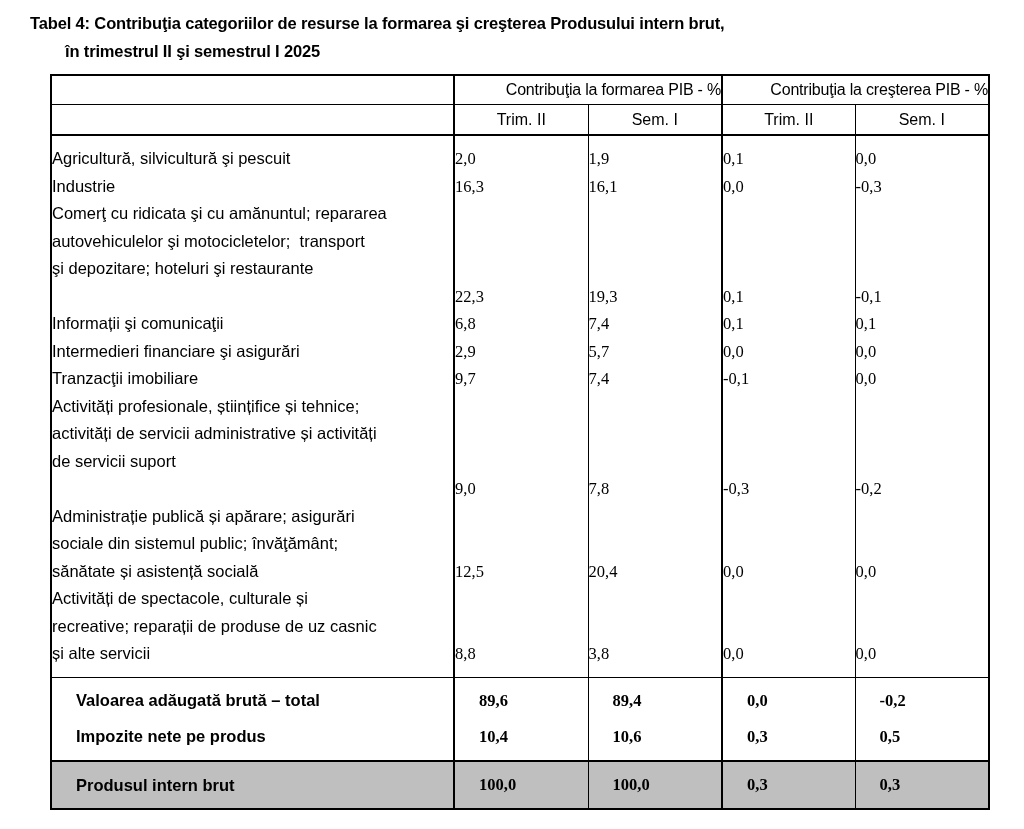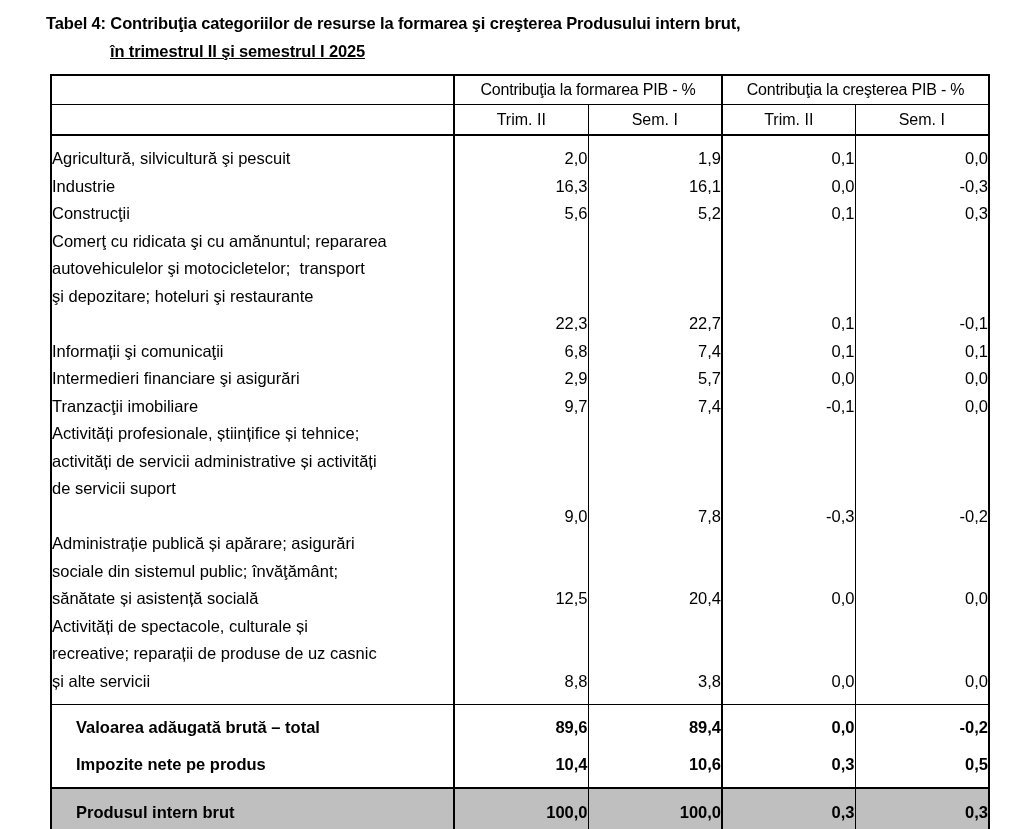--- a/index.html
+++ b/index.html
@@ -26,22 +26,22 @@
   .title-block {
     padding: 9px 0 0 0;
   }
   .title-line {
     font-size: 16.5px;
     font-weight: bold;
     letter-spacing: -0.15px;
     line-height: 28px;
     white-space: pre;
   }
-  .title-line-1 { padding-left: 46px; }
-  .title-line-2 { padding-left: 110px; text-decoration: underline; }
+  .title-line-1 { padding-left: 30px; }
+  .title-line-2 { padding-left: 65px; }
 
   
   .table-wrap {
     margin-left: 50px;
     margin-top: 9px;
     width: 938px;
   }
   table.pib {
     border-collapse: collapse;
     width: 938px;
@@ -64,21 +64,21 @@
   .vsep-major { border-left: 2.2px solid #000; }
   .vsep-minor { border-left: 1.4px solid #000; }
 
   
   .hdr-top td, .hdr-top th {
     border-bottom: 1.4px solid #000;
   }
   .hdr-group {
     font-size: 16px;
     font-weight: bold;
-    text-align: center;
+    text-align: right;
     height: 28px;
     line-height: 28px;
     white-space: nowrap;
     letter-spacing: -0.2px;
   }
   .hdr-sub {
     font-size: 16px;
     font-weight: bold;
     text-align: center;
     height: 29px;
@@ -88,24 +88,24 @@
   .hdr-corner { }
   .hdr-row-2 td, .hdr-row-2 th {
     border-bottom: 2.2px solid #000;
   }
   .lbl-cell {
     padding: 0 4px 0 22px;
     font-size: 16.5px;
     line-height: 27.5px;
   }
   .num-cell {
-    text-align: right;
     padding-right: 37px;
     font-size: 16.5px;
     line-height: 27.5px;
+    font-family: Liberation Serif, serif;
   }
   .num-cell.bold, .lbl-cell.bold { font-weight: bold; padding-left: 24px; }
 
   .lbl-line { white-space: pre; }
 
   
   .totals-sep td { border-top: 1.4px solid #000; }
 
   
   .grey-row td {
@@ -192,53 +192,36 @@
             </td>
             <td class="num-cell vsep-major">
               <div>0,0</div>
             </td>
             <td class="num-cell vsep-minor">
               <div>-0,3</div>
             </td>
           </tr>
           <tr>
             <td class="lbl-cell">
-              <div class="lbl-line">Construcţii</div>
-            </td>
-            <td class="num-cell vsep-major">
-              <div>5,6</div>
-            </td>
-            <td class="num-cell vsep-minor">
-              <div>5,2</div>
-            </td>
-            <td class="num-cell vsep-major">
-              <div>0,1</div>
-            </td>
-            <td class="num-cell vsep-minor">
-              <div>0,3</div>
-            </td>
-          </tr>
-          <tr>
-            <td class="lbl-cell">
               <div class="lbl-line">Comerţ cu ridicata şi cu amănuntul; repararea</div>
               <div class="lbl-line">autovehiculelor şi motocicletelor;  transport</div>
               <div class="lbl-line">şi depozitare; hoteluri şi restaurante</div>
               <div class="lbl-line">&nbsp;</div>
             </td>
             <td class="num-cell vsep-major">
               <div>&nbsp;</div>
               <div>&nbsp;</div>
               <div>&nbsp;</div>
               <div>22,3</div>
             </td>
             <td class="num-cell vsep-minor">
               <div>&nbsp;</div>
               <div>&nbsp;</div>
               <div>&nbsp;</div>
-              <div>22,7</div>
+              <div>19,3</div>
             </td>
             <td class="num-cell vsep-major">
               <div>&nbsp;</div>
               <div>&nbsp;</div>
               <div>&nbsp;</div>
               <div>0,1</div>
             </td>
             <td class="num-cell vsep-minor">
               <div>&nbsp;</div>
               <div>&nbsp;</div>

